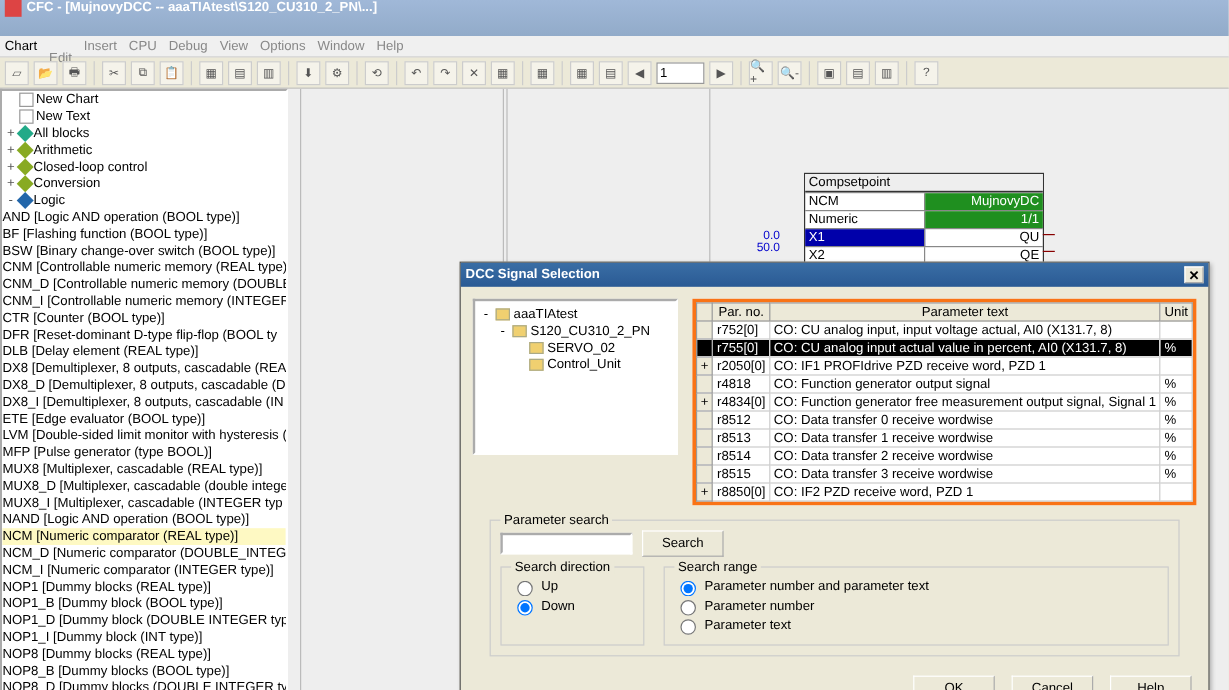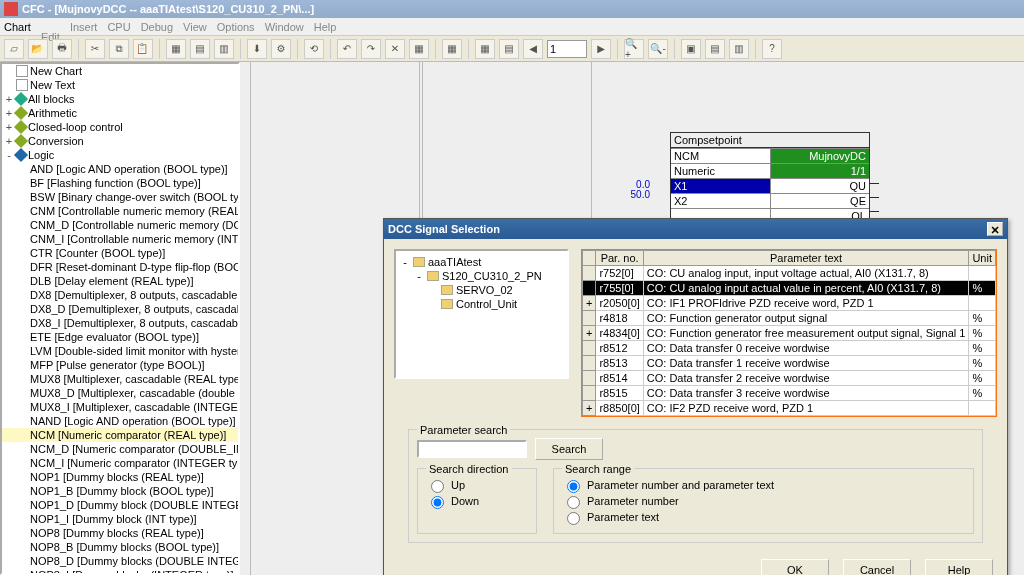--- a/index.html
+++ b/index.html
@@ -1,19 +1,19 @@
 <!DOCTYPE html>
 <html><head>
 <meta charset="utf-8">
 <style>
   * { box-sizing: border-box; font-family: Tahoma, Arial, sans-serif; font-size: 11px; }
   body { margin: 0; padding: 0; background: #ece9d8; width: 1024px; height: 575px; overflow: hidden; position: relative; }
   
   
-  .titlebar { background: linear-gradient(#a0b8d8,#92abc9); color: #fff; height: 18px; display: flex; align-items: center; padding: 0 4px; font-weight: bold; }
+  .titlebar { background: linear-gradient(#a0b8d8,#92abc9); color: #fff; height: 30px; display: flex; padding: 0 4px; font-weight: bold; }
   .titlebar .icn { width: 14px; height: 14px; background:#d44; margin-right:4px; }
   .menubar { background:#f0f0f0; border-bottom:1px solid #ccc; height:18px; display:flex; align-items:center; padding:0 4px; gap:10px; color:#888; }
   .menubar span:first-child { color:#000; }
   
   
   .toolbar { background:#ece9d8; border-bottom:1px solid #bbb; height:26px; display:flex; align-items:center; padding:0 4px; gap:4px; }
   .tbtn { width:20px; height:20px; border:1px solid #ccc; background:#f5f3ea; display:flex; align-items:center; justify-content:center; color:#555; font-size:10px; cursor:pointer; }
   .tsep { width:1px; height:20px; background:#ccc; margin:0 2px; }
   .tinput { width:40px; height:18px; border:1px solid #999; background:#fff; }
   
@@ -23,21 +23,21 @@
   .sidebar { width:240px; border:2px inset #fff; background:#fff; overflow:auto; font-size:11px; }
   .tnode { white-space:nowrap; height:14px; display:flex; align-items:center; cursor:pointer; }
   .tnode .pm { width:10px; text-align:center; color:#555; }
   .ticon { width:12px; height:12px; margin:0 2px; display:inline-block; }
   .ticon.chart { background:#fff; border:1px solid #999; }
   .ticon.diamond { width:10px; height:10px; transform:rotate(45deg); }
   .ticon.d-green{ background:#2a8; }
   .ticon.d-olive{ background:#8a2; }
   .ticon.d-blue { background:#26a; }
   .sel { background:#fef9c3; }
-  .lv0 { padding-left:2px;} .lv2{padding-left:28px;}
+  .lv0 { padding-left:2px;} .lv2{}
   
   
   .canvas { flex:1; background:#eee; position:relative; overflow:hidden; }
   .gridcol { position:absolute; top:0; bottom:0; width:170px; border-left:1px solid #bbb; border-right:1px solid #bbb; }
   .gridcol.c1 { left:10px; }
   .gridcol.c2 { left:182px; }
   
   
   .block { position:absolute; left:430px; top:70px; width:200px; border:1px solid #333; background:#fff; font-size:10px; }
   .block .bh { background:#eee; border-bottom:1px solid #333; padding:1px 3px; display:flex; justify-content:space-between; }
@@ -57,21 +57,21 @@
   .dialog .dtitle .x { width:16px; height:14px; background:#ece9d8; color:#000; text-align:center; line-height:14px; border:1px outset #fff; cursor:pointer; }
   .dbody { padding:10px; display:flex; flex-direction:column; gap:6px; }
   .drow1 { display:flex; gap:12px; }
   
   .navtree { width:175px; height:130px; border:2px inset #fff; background:#fff; padding:4px; font-size:11px; }
   .navtree .nnode { white-space:nowrap; display:flex; align-items:center; height:14px; cursor:pointer;}
   .nf { width:12px; height:10px; background:#f0d070; border:1px solid #aa8; margin:0 3px; }
   .npm { width:10px; text-align:center;}
   .nlv0{padding-left:0;} .nlv1{padding-left:14px;} .nlv2{padding-left:28px;}
   
-  .ptable { flex:1; border:1px solid #f97316; background:#fff; font-size:10px; }
+  .ptable { flex:1; border:3px solid #f97316; background:#fff; font-size:10px; }
   .ptable table { width:100%; border-collapse:collapse; }
   .ptable th { background:#ece9d8; border:1px solid #999; padding:1px 3px; font-weight:normal; }
   .ptable td { border:1px solid #ccc; padding:1px 3px; white-space:nowrap; overflow:hidden; }
   .ptable td.exp { width:14px; background:#ece9d8; border:1px solid #999; text-align:center; }
   .ptable th.exp { width:14px; }
   .ptable th.pn { width:50px; } .ptable td.pn{width:50px;}
   .ptable th.un { width:40px; } .ptable td.un{width:40px;}
   .ptable tr.hl td { background:#000; color:#fff; }
   
   .fset { border:1px solid #ccc; padding:6px 8px 8px; margin:6px 14px 2px; }

